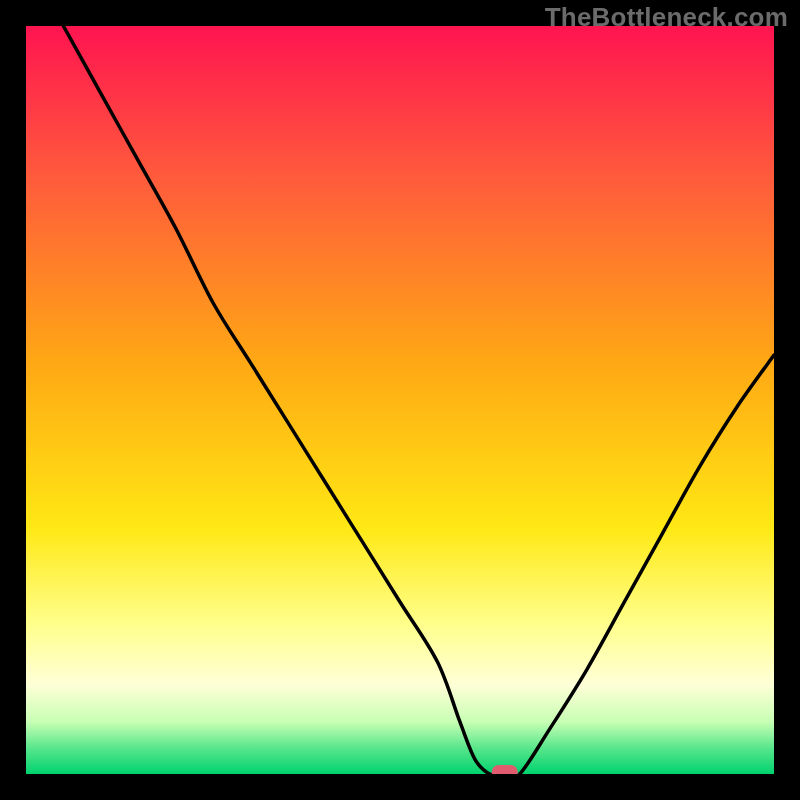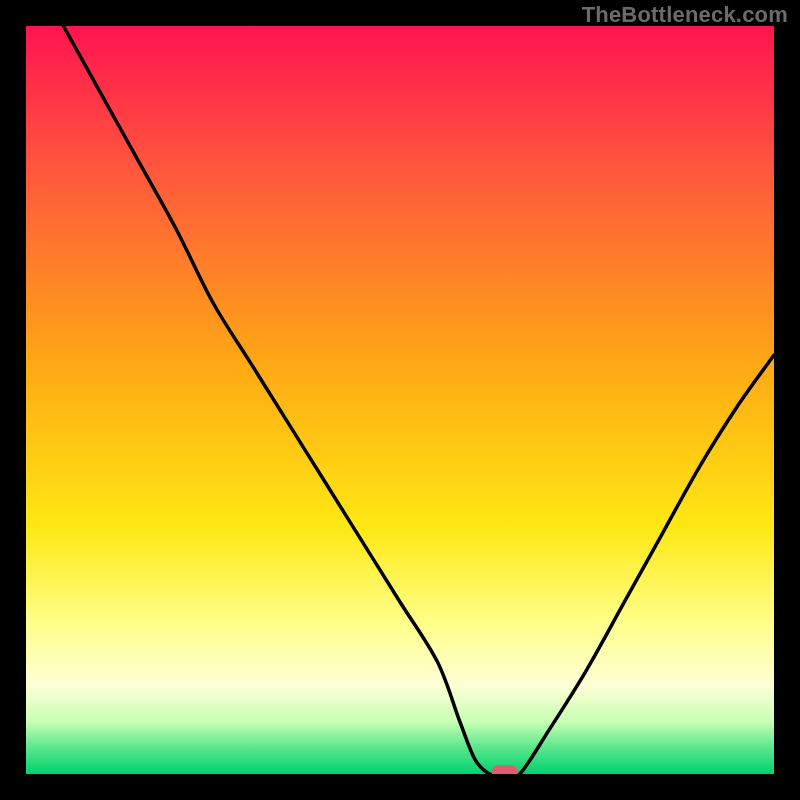--- a/index.html
+++ b/index.html
@@ -23,21 +23,21 @@
     left: 26px;
     top: 26px;
     width: 748px;
     height: 748px;
   }
   .watermark {
     position: absolute;
     top: 2px;
     right: 12px;
     font-family: Arial, Helvetica, sans-serif;
-    font-size: 22px;
+    font-size: 26px;
     font-weight: 600;
     color: #6b6b6b;
     letter-spacing: 0.2px;
   }
   svg { display: block; }
 </style>
 </head>
 <body>
 
 <div class="frame">

